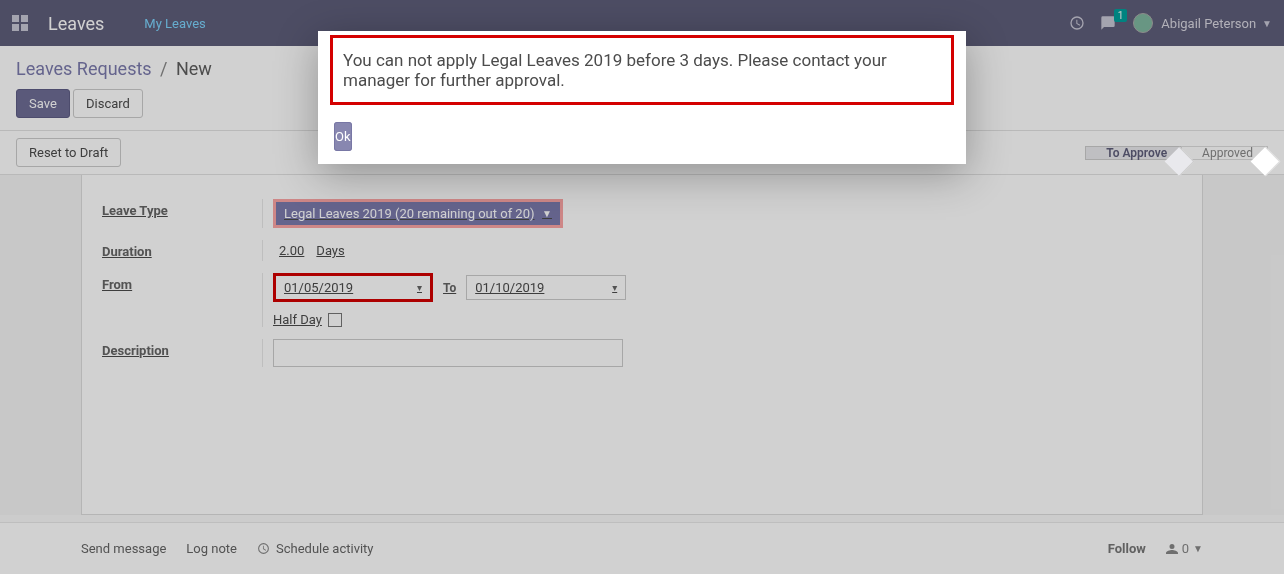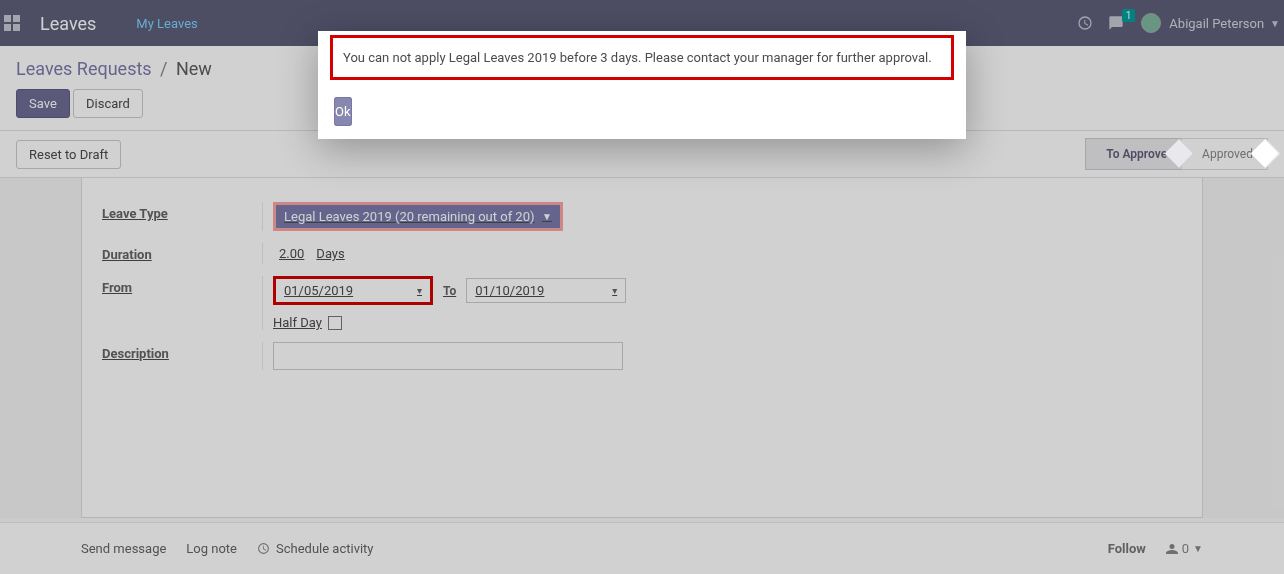--- a/index.html
+++ b/index.html
@@ -1,19 +1,19 @@
 <!DOCTYPE html>
 <html><head>
 <meta charset="utf-8">
 <style>
 * { box-sizing: border-box; margin: 0; padding: 0; }
 body { font-family: -apple-system, BlinkMacSystemFont, "Segoe UI", Roboto, Arial, sans-serif; font-size: 13px; color: #4c4c4c; background: #f9f9f9; width: 1284px; height: 574px; overflow: hidden; position: relative; }
 
 
-.navbar { background: #5f5e7a; height: 46px; display: flex; align-items: center; padding: 0 4px; color: #fff; }
+.navbar { background: #5f5e7a; height: 46px; display: flex; align-items: center; padding: 0 12px; color: #fff; }
 .nav-apps { width: 16px; height: 16px; display: grid; grid-template-columns: 1fr 1fr; grid-template-rows: 1fr 1fr; gap: 2px; margin-right: 20px; cursor: pointer; }
 .nav-apps span { background: #c9c8d6; }
 .nav-title { color: #fff; font-size: 18px; font-weight: 400; margin-right: 40px; }
 .nav-link { color: #7dd3fc; font-size: 13px; margin-right: 20px; cursor: pointer; }
 .nav-spacer { flex: 1; }
 .nav-icon { margin-left: 14px; cursor: pointer; display: flex; align-items: center; position: relative; }
 .nav-icon svg { fill: #c9c8d6; }
 .chat-badge { position: absolute; top: -6px; right: -10px; background: #00a09d; color: #fff; font-size: 10px; padding: 0 4px; border-radius: 2px; line-height: 13px; }
 .nav-user { display: flex; align-items: center; margin-left: 16px; cursor: pointer; color: #d9d8e2; }
 .nav-avatar { width: 20px; height: 20px; border-radius: 50%; background: #7fb8a0; margin-right: 8px; border: 1px solid #aaa; }
@@ -24,21 +24,21 @@
 .breadcrumb { font-size: 18px; color: #7c7bad; margin-bottom: 10px; }
 .breadcrumb .sep { color: #888; margin: 0 4px; }
 .breadcrumb .current { color: #5e5e5e; }
 .btn { display: inline-block; padding: 6px 12px; font-size: 13px; border-radius: 3px; cursor: pointer; }
 .btn-primary { background: #6e6d95; color: #fff; border: 1px solid #5e5d85; }
 .btn-default { background: #fff; color: #4c4c4c; border: 1px solid #ccc; }
 
 
 .statusrow { background: #fff; border-bottom: 1px solid #e2e2e2; padding: 7px 16px; display: flex; align-items: center; }
 .statusrow .spacer { flex: 1; }
-.status-arrow { display: inline-flex; align-items: center; position: relative; height: 32px; padding: 0 14px 0 20px; font-size: 12px; color: #888; background: #fff; border: 1px solid #ddd; }
+.status-arrow { display: inline-flex; align-items: center; position: relative; height: 14px; padding: 0 14px 0 20px; font-size: 12px; color: #888; background: #fff; border: 1px solid #ddd; }
 .status-arrow.active { background: #e9e9ed; color: #5f5e7a; font-weight: 600; border-color: #ccc; }
 .status-arrow::after { content: ''; position: absolute; right: -9px; top: 4px; width: 20px; height: 20px; transform: rotate(45deg); background: inherit; border-top: 1px solid #ddd; border-right: 1px solid #ddd; z-index: 1; }
 .status-arrow.active::after { border-color: #ccc; }
 
 
 .sheet-wrap { padding: 0 16px; background: #f5f5f5; text-decoration: underline; }
 .sheet { max-width: 1122px; margin: 0 auto; background: #fff; border: 1px solid #ddd; border-top: none; padding: 24px 20px 120px 20px; min-height: 340px; }
 .form-row { display: flex; align-items: flex-start; margin-bottom: 12px; }
 .form-label { width: 160px; color: #666; font-weight: 700; font-size: 13px; padding-top: 4px; }
 .form-field { flex: 1; display: flex; align-items: center; flex-wrap: wrap; gap: 6px; border-left: 1px solid #e8e8e8; padding-left: 10px; max-width: 440px; }
@@ -61,21 +61,21 @@
 .follow { font-weight: 700; margin-right: 20px; cursor: pointer; }
 .followers { display: flex; align-items: center; gap: 4px; cursor: pointer; color: #888; }
 
 
 .overlay { position: absolute; inset: 0; background: rgba(0,0,0,0.18); }
 .modal { position: absolute; top: 31px; left: 50%; transform: translateX(-50%); width: 648px; background: #fff; box-shadow: 0 10px 40px rgba(0,0,0,0.3); }
 .modal-head { display: flex; align-items: center; justify-content: space-between; padding: 16px 18px 10px 18px; }
 .modal-title { font-size: 16px; font-weight: 700; color: #4c4c4c; }
 .modal-close { font-size: 20px; color: #888; cursor: pointer; line-height: 1; }
 .modal-body { padding: 4px 12px 12px 12px; }
-.modal-msg { border: 3px solid #d40000; padding: 12px 10px; font-size: 13px; color: #4c4c4c; }
+.modal-msg { border: 3px solid #d40000; padding: 12px 10px; font-size: 17px; color: #4c4c4c; }
 .modal-foot { padding: 12px 16px 20px 16px; }
 .btn-ok { background: #8887b0; color: #fff; border: 1px solid #7877a5; padding: 6px 0; border-radius: 3px; cursor: pointer; font-size: 13px; }
 
 
 </style>
 </head>
 <body>
 
 <div class="navbar">
   <div class="nav-apps">

